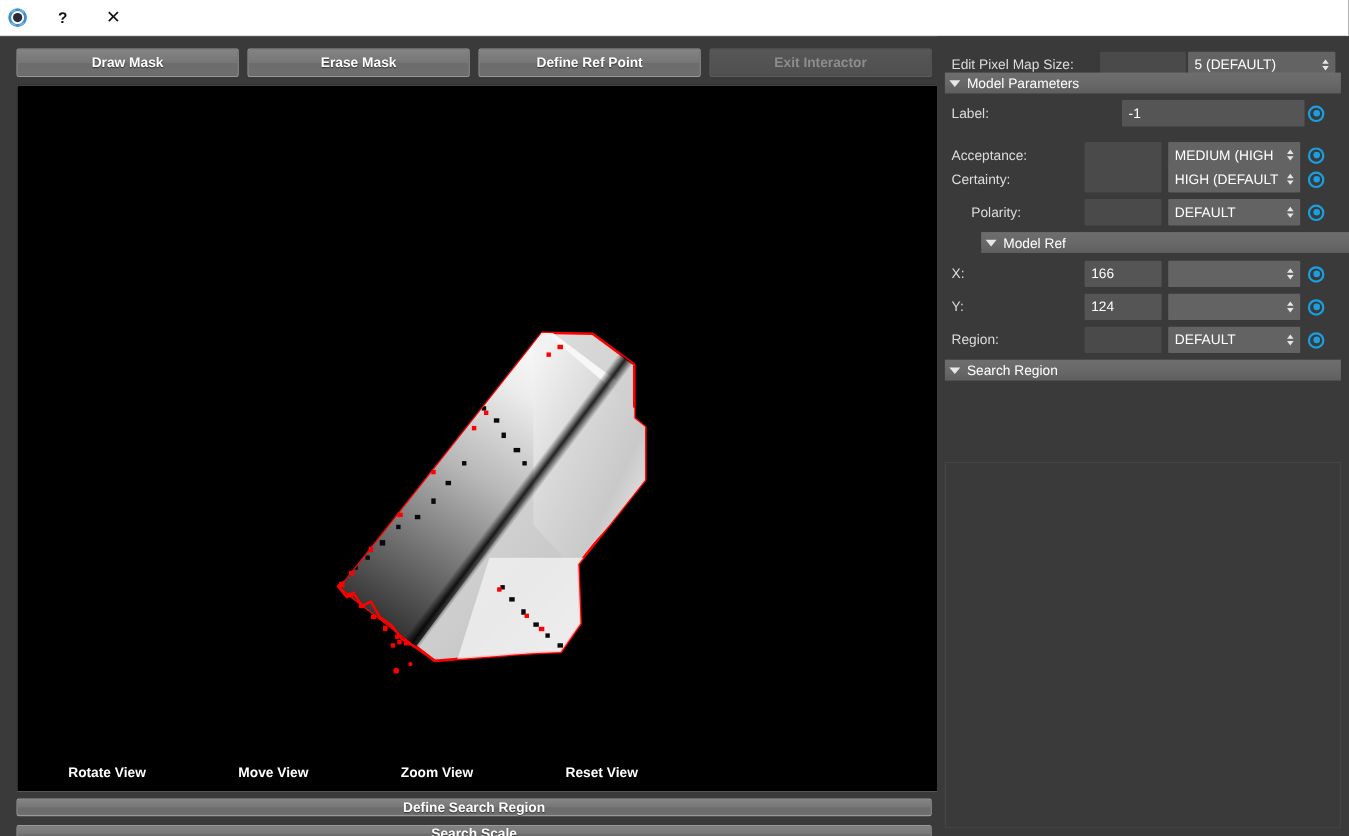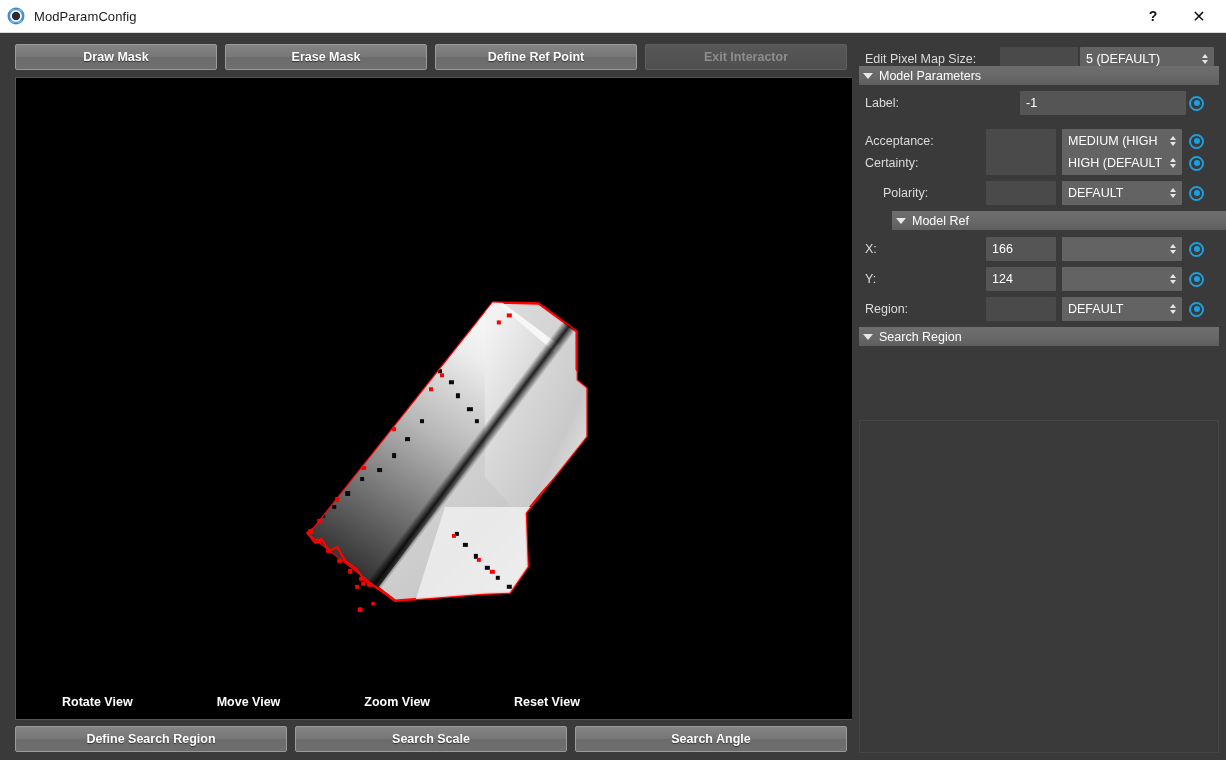--- a/index.html
+++ b/index.html
@@ -67,20 +67,21 @@
     width: 832px; height: 26px;
     display: flex;
     gap: 8px;
   }
   .btn-row-bottom {
     position: absolute;
     left: 11px; top: 693px;
     width: 832px; height: 26px;
     display: flex;
     gap: 8px;
+    flex-direction: column;
   }
   .tool-btn {
     flex: 1 1 0;
     height: 26px;
     background: linear-gradient(180deg, #848484 0%, #767676 50%, #6c6c6c 51%, #6e6e6e 100%);
     border: 1px solid #9a9a9a;
     border-radius: 2px;
     color: #ffffff;
     font-size: 12.5px;
     display: flex;
@@ -284,21 +285,20 @@
 <body>
 
 <div class="titlebar">
   <span class="titlebar-icon">
     <svg width="18" height="18" viewBox="0 0 18 18">
       <circle cx="9" cy="9" r="7.2" fill="none" stroke="#3e8fd0" stroke-width="2.6"></circle>
       <circle cx="9" cy="9" r="4.2" fill="#2b2b38"></circle>
       <path d="M3 4 L7 2 M15 4 L11 2 M3 14 L7 16 M15 14 L11 16" stroke="#6fb6e8" stroke-width="1.6" fill="none"></path>
     </svg>
   </span>
-  <span class="titlebar-title">ModParamConfig</span>
   <span class="win-btn help">?</span>
   <span class="win-btn close">✕</span>
 </div>
 
 <div class="window">
 
   <div class="left-pane">
 
     <div class="btn-row-top">
       <div class="tool-btn">Draw Mask</div>

